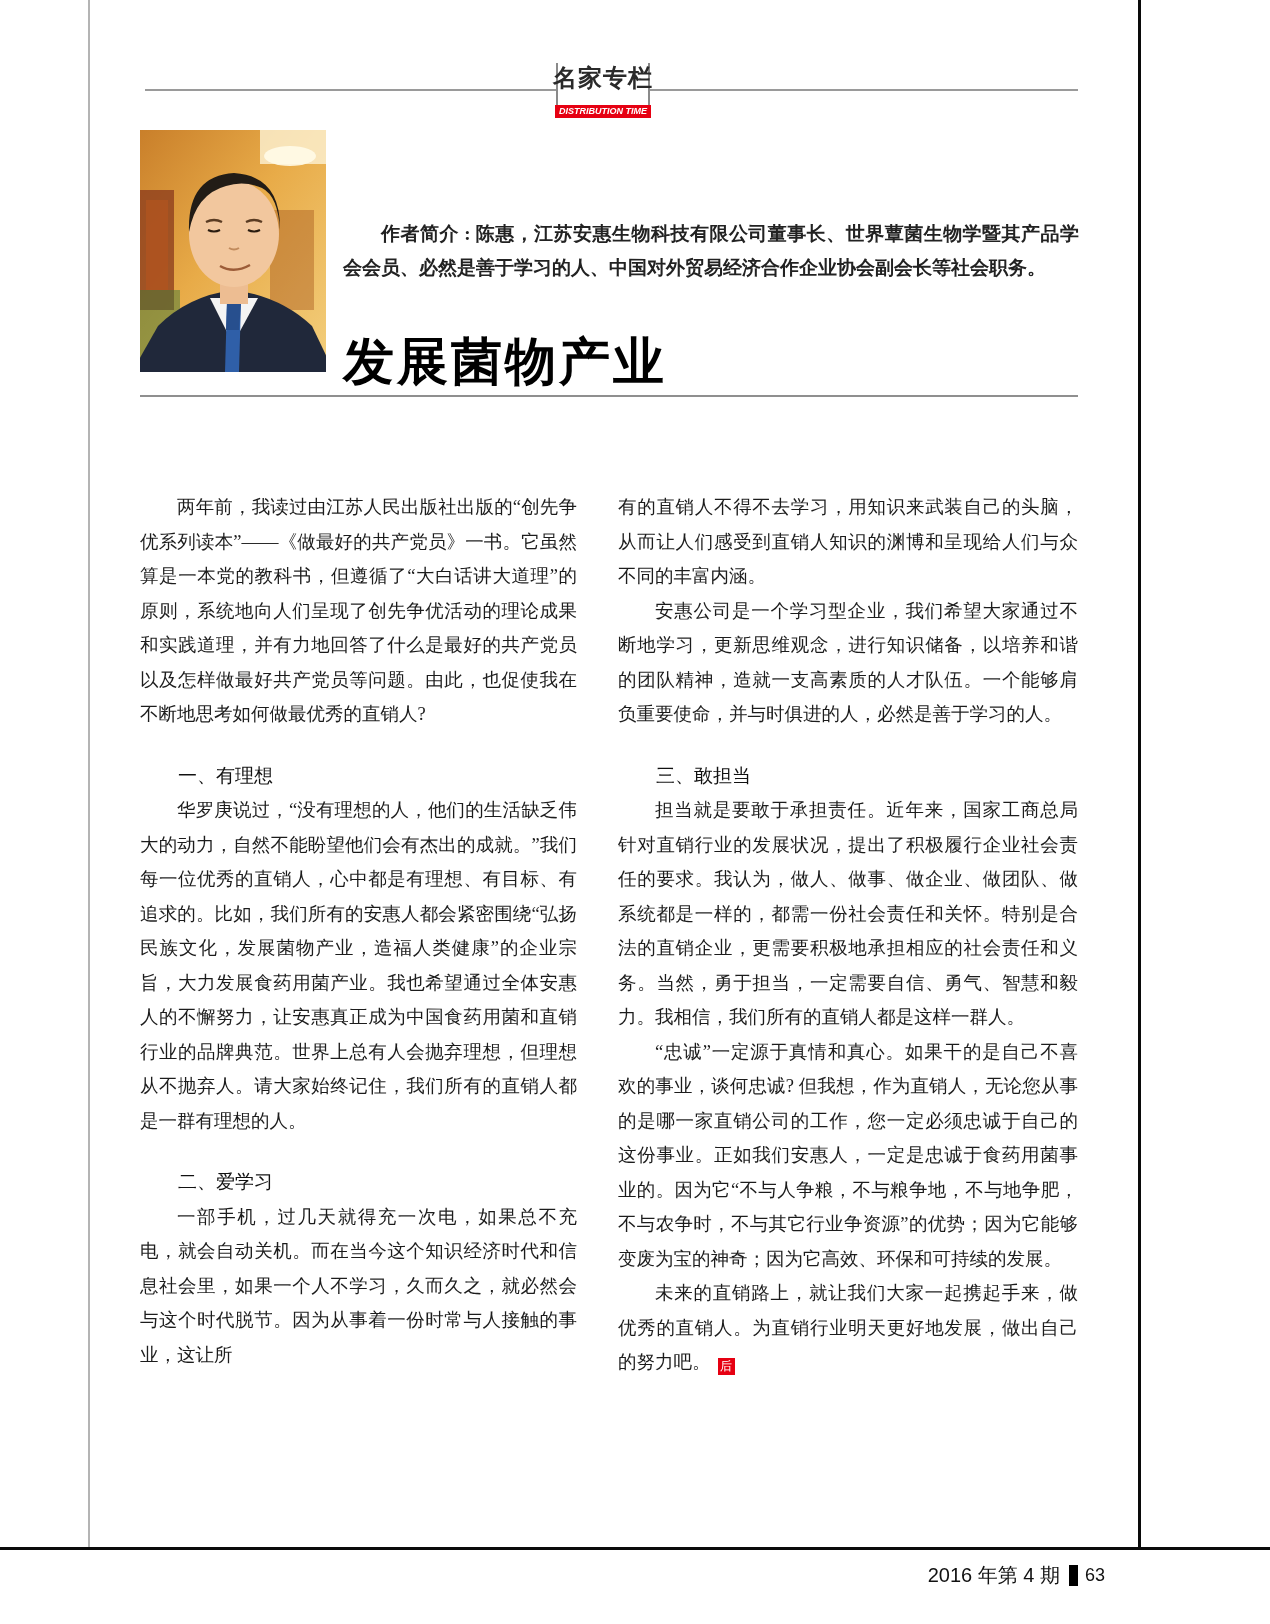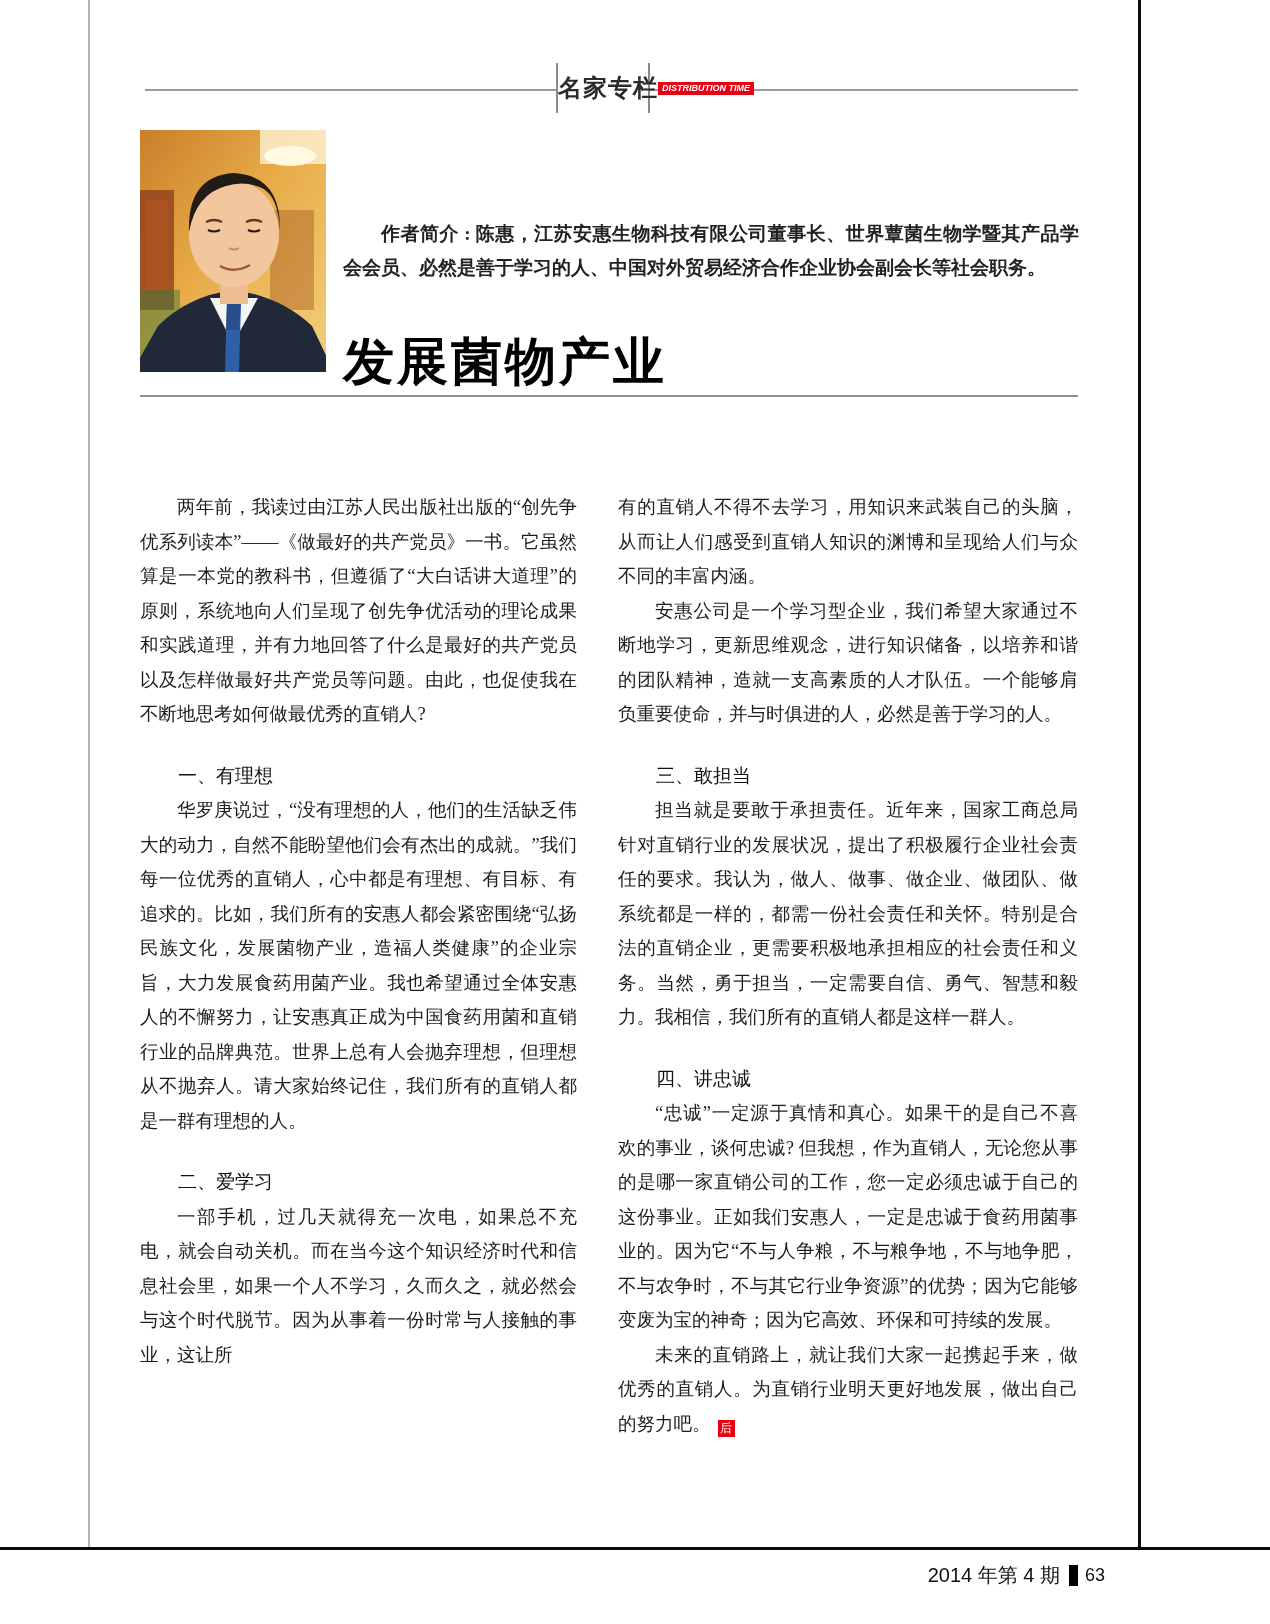--- a/index.html
+++ b/index.html
@@ -18,29 +18,29 @@
   .rule-bottom { position:absolute; left:0;     top:1547px; width:1270px; height:3px; background:#0a0a0a; }
   .hdr-rule-l  { position:absolute; left:145px; top:89px; width:411px; height:2px; background:#9a9a9a; }
   .hdr-rule-r  { position:absolute; left:647px; top:89px; width:431px; height:2px; background:#9a9a9a; }
   .title-rule  { position:absolute; left:140px; top:395px; width:938px; height:2px; background:#8f8f8f; }
 
   
   .col-label {
     position:absolute; left:556px; top:63px; width:90px; height:50px;
     background:#fff;
     border-left:2px solid #8a8a8a; border-right:2px solid #8a8a8a;
-    display:flex; flex-direction:row; align-items:center; justify-content:flex-start;
+    display:flex; flex-direction:column; align-items:center; justify-content:flex-start;
   }
   .col-label-title {
     font-family:"Liberation Sans", sans-serif;
     font-size:24px; font-weight:bold; color:#2a2a2a; letter-spacing:1px;
     line-height:30px; white-space:nowrap;
   }
   .col-label-badge {
-    margin-top:1px;
+    margin-top:12px;
     background:#e60012; color:#ffffff;
     font-family:"Liberation Sans", sans-serif;
     font-style:italic; font-size:9px; font-weight:bold;
     line-height:13px; padding:0 4px; white-space:nowrap;
   }
 
   
   .author-photo { position:absolute; left:140px; top:130px; width:186px; height:242px; display:block; }
   .author-intro {
     position:absolute; left:343px; top:198px; width:736px;
@@ -142,25 +142,24 @@
         <p class="sec-head">一、有理想</p>
         <p class="body-para">华罗庚说过，“没有理想的人，他们的生活缺乏伟大的动力，自然不能盼望他们会有杰出的成就。”我们每一位优秀的直销人，心中都是有理想、有目标、有追求的。比如，我们所有的安惠人都会紧密围绕“弘扬民族文化，发展菌物产业，造福人类健康”的企业宗旨，大力发展食药用菌产业。我也希望通过全体安惠人的不懈努力，让安惠真正成为中国食药用菌和直销行业的品牌典范。世界上总有人会抛弃理想，但理想从不抛弃人。请大家始终记住，我们所有的直销人都是一群有理想的人。</p>
         <p class="sec-head">二、爱学习</p>
         <p class="body-para">一部手机，过几天就得充一次电，如果总不充电，就会自动关机。而在当今这个知识经济时代和信息社会里，如果一个人不学习，久而久之，就必然会与这个时代脱节。因为从事着一份时常与人接触的事业，这让所</p>
       </div>
     <div class="col col-right">
         <p class="body-para no-indent">有的直销人不得不去学习，用知识来武装自己的头脑，从而让人们感受到直销人知识的渊博和呈现给人们与众不同的丰富内涵。</p>
         <p class="body-para">安惠公司是一个学习型企业，我们希望大家通过不断地学习，更新思维观念，进行知识储备，以培养和谐的团队精神，造就一支高素质的人才队伍。一个能够肩负重要使命，并与时俱进的人，必然是善于学习的人。</p>
         <p class="sec-head">三、敢担当</p>
         <p class="body-para">担当就是要敢于承担责任。近年来，国家工商总局针对直销行业的发展状况，提出了积极履行企业社会责任的要求。我认为，做人、做事、做企业、做团队、做系统都是一样的，都需一份社会责任和关怀。特别是合法的直销企业，更需要积极地承担相应的社会责任和义务。当然，勇于担当，一定需要自信、勇气、智慧和毅力。我相信，我们所有的直销人都是这样一群人。</p>
-        <p class="sec-head">四、讲忠诚</p>
         <p class="body-para">“忠诚”一定源于真情和真心。如果干的是自己不喜欢的事业，谈何忠诚? 但我想，作为直销人，无论您从事的是哪一家直销公司的工作，您一定必须忠诚于自己的这份事业。正如我们安惠人，一定是忠诚于食药用菌事业的。因为它“不与人争粮，不与粮争地，不与地争肥，不与农争时，不与其它行业争资源”的优势；因为它能够变废为宝的神奇；因为它高效、环保和可持续的发展。</p>
         <p class="body-para">未来的直销路上，就让我们大家一起携起手来，做优秀的直销人。为直销行业明天更好地发展，做出自己的努力吧。<span class="end-mark">后</span></p>
       </div>
   </div>
 
   <div class="footer">
-    <span>2014 年第 4 期</span>
+    <span>2016 年第 4 期</span>
     <span class="bar"></span>
     <span class="pageno">63</span>
   </div>
 
 </div>
 
 </body></html>

